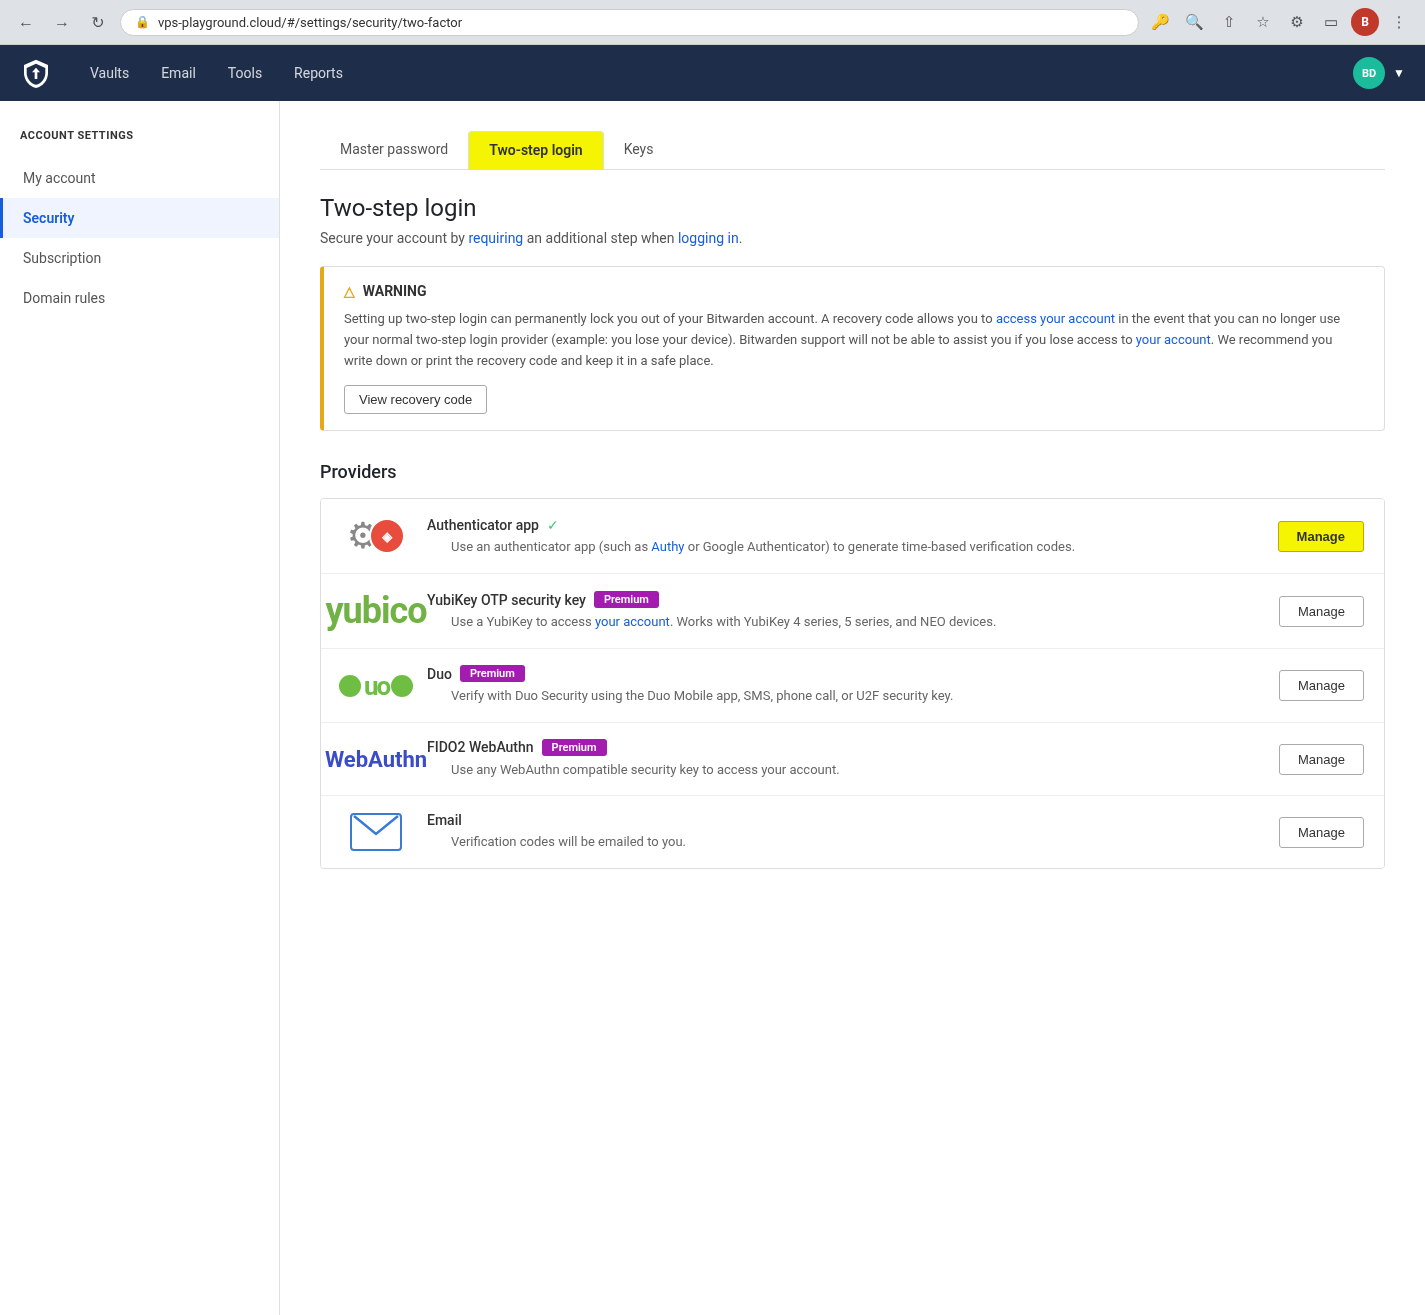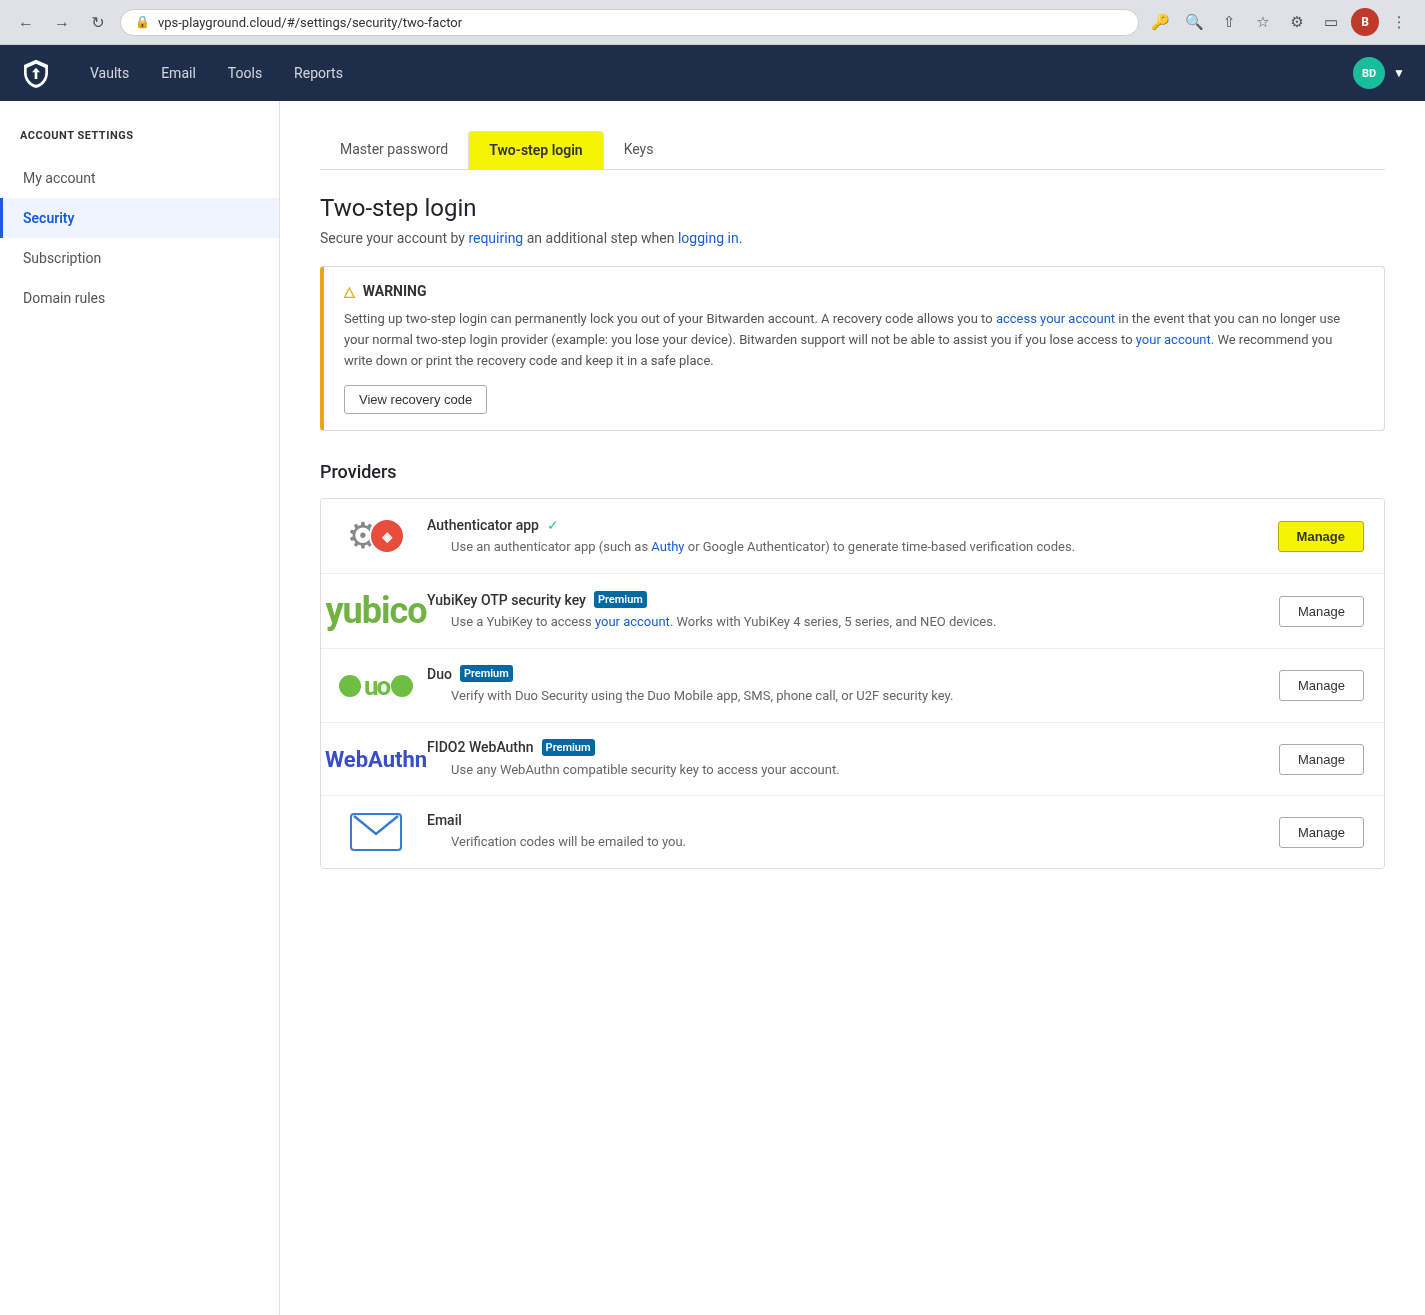--- a/index.html
+++ b/index.html
@@ -59,21 +59,21 @@
     .providers-list { border: 1px solid #ddd; border-radius: 4px; overflow: hidden; }
     .provider-row { display: flex; align-items: center; padding: 16px 20px; border-bottom: 1px solid #eee; background: white; gap: 16px; }
     .provider-row:last-child { border-bottom: none; }
     .provider-icon { width: 70px; min-width: 70px; display: flex; align-items: center; justify-content: center; }
     .provider-info { flex: 1; }
     .provider-name { font-size: 14px; font-weight: 500; color: #333; margin-bottom: 4px; display: flex; align-items: center; gap: 8px; }
     .provider-desc { font-size: 13px; color: #666; line-height: 1.5; margin-left: 24px; }
     .provider-desc a { color: #175ddc; text-decoration: none; }
     .manage-btn { padding: 7px 18px; border: 1px solid #aaa; background: white; cursor: pointer; font-size: 13px; color: #333; border-radius: 3px; white-space: nowrap; }
     .manage-btn.active { background: #f4f403; border-color: #c0a800; font-weight: 600; }
-    .premium-badge { background: #0369a1; color: white; font-size: 11px; padding: 2px 4px; border-radius: 3px; font-weight: 600; }
+    .premium-badge { background: #a21caf; color: white; font-size: 11px; padding: 2px 10px; border-radius: 3px; font-weight: 600; }
     .checkmark { color: #2ecc71; font-size: 14px; }
 
     
     .yubico-text { font-size: 36px; font-weight: 700; color: #70B244; letter-spacing: -1px; }
 
     
     .webauthn-text { font-size: 22px; font-weight: 700; color: #3b4cca; }
   </style>
 </head>
 <body>

